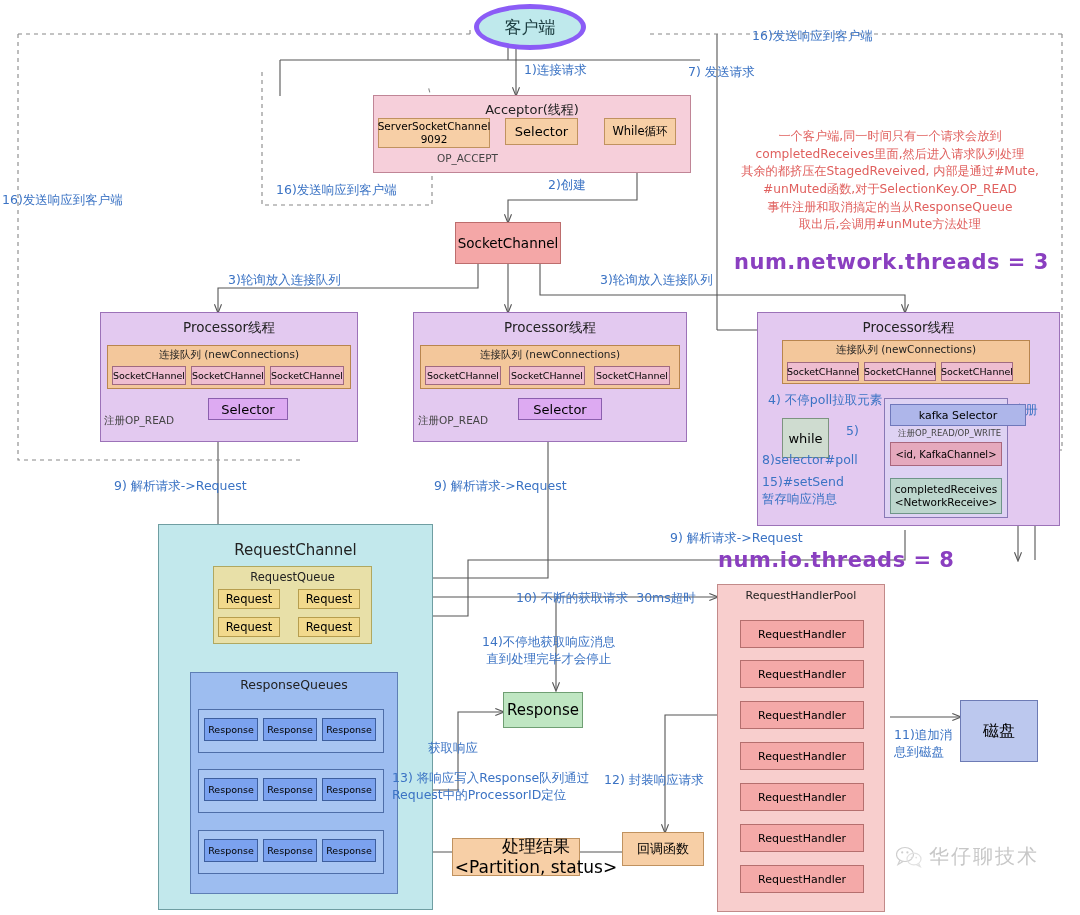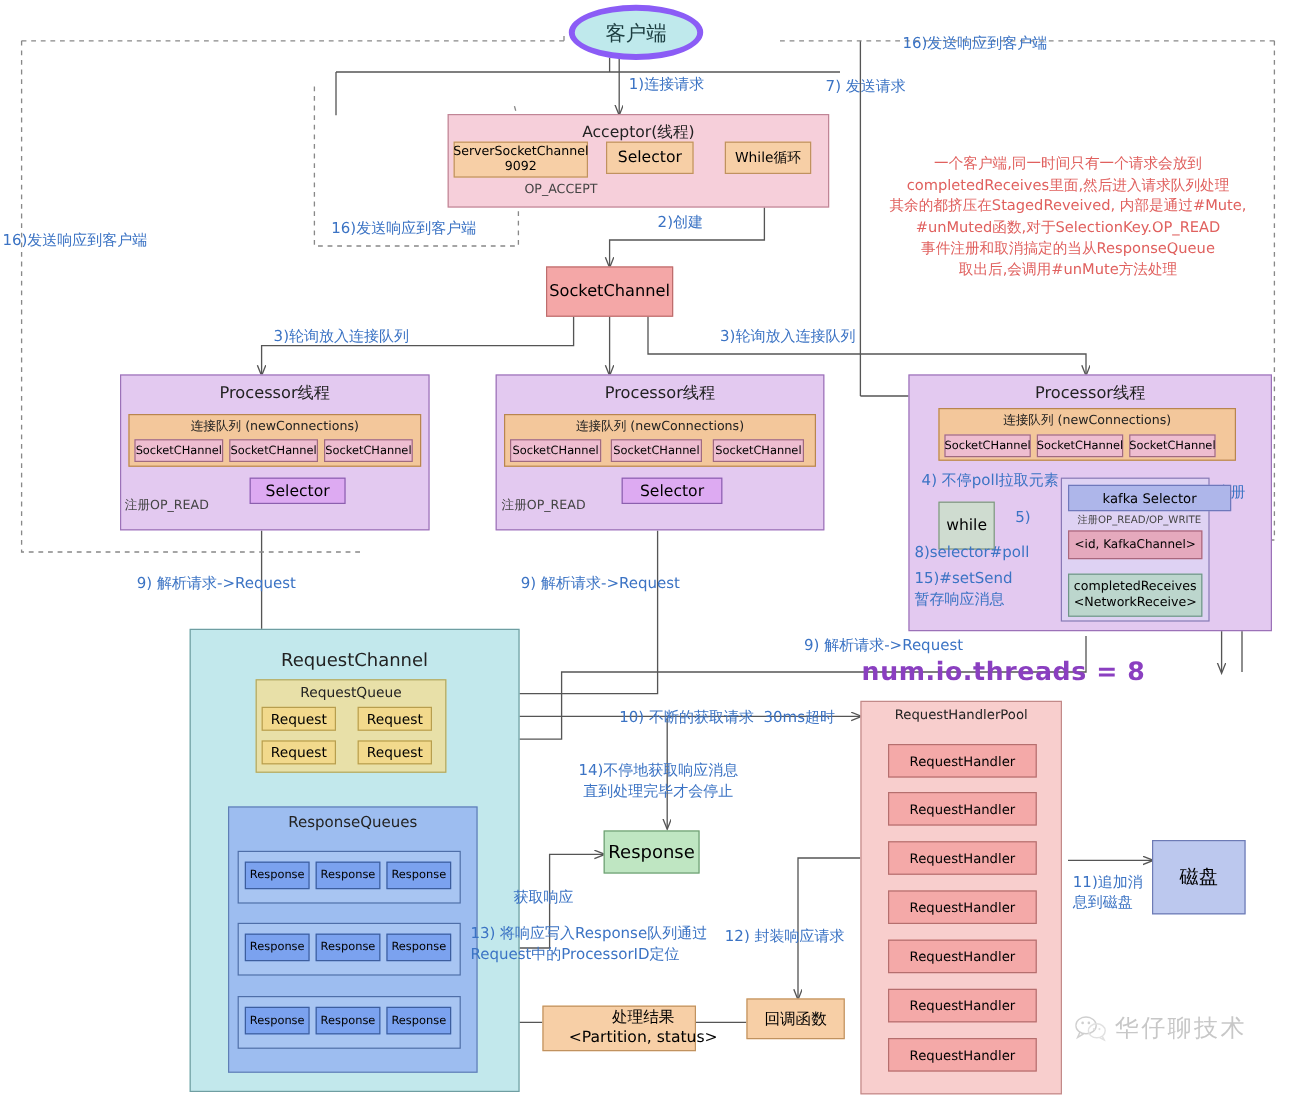--- a/index.html
+++ b/index.html
@@ -42,21 +42,21 @@
   .reqqueue{background:#e8e0a8;border-color:#b0a860;}
   .reqpill{background:#f2d98c;border-color:#b79e4e;font-size:11.5px;}
   .respqs{background:#9dbdf0;border-color:#5e7fb5;}
   .respgrp{background:#a8c5f2;border-color:#4e6ea8;}
   .resppill{background:#7ba2ef;border-color:#3d5e9e;font-size:9.5px;}
   .respbox{background:#bfe6c2;border-color:#6f9f73;font-size:15px;}
   .rhpool{background:#f8cecd;border-color:#c28a89;}
   .rhandler{background:#f4a9a8;border-color:#b56f6e;font-size:11px;}
   .disk{background:#bcc8ee;border-color:#6d7bb5;font-size:16px;}
   .callback{background:#f7cfa6;border-color:#c0925f;font-size:13px;}
-  .result{background:#f7cfa6;border-color:#c0925f;font-size:13px;line-height:1.25;padding-left:40px;}
+  .result{background:#f7cfa6;border-color:#c0925f;font-size:17px;line-height:1.25;padding-left:40px;}
 
   .wm{position:absolute;display:flex;align-items:center;gap:7px;opacity:.55;}
   .wm .txt{font-size:20px;color:#9a9a9a;letter-spacing:2px;font-family:"DejaVu Sans","Liberation Sans",sans-serif;}
 </style>
 </head>
 <body>
 
 <div id="stage">
 
   <svg class="wires" viewBox="0 0 1080 915">
@@ -170,20 +170,21 @@
   </div>
   <div class="kicker" style="left:437px;top:152px;">OP_ACCEPT</div>
   <div class="lbl" style="left:548px;top:177px;">2)创建</div>
 
   <div class="redtext" style="left:704px;top:128px;width:372px;">一个客户端,同一时间只有一个请求会放到
 completedReceives里面,然后进入请求队列处理
 其余的都挤压在StagedReveived, 内部是通过#Mute,
 #unMuted函数,对于SelectionKey.OP_READ
 事件注册和取消搞定的当从ResponseQueue
 取出后,会调用#unMute方法处理</div>
+  <div class="purpletext" style="left:734px;top:250px;">num.network.threads = 3</div>
   <div class="purpletext" style="left:718px;top:548px;">num.io.threads = 8</div>
 
   <div class="node sockch" style="left:455px;top:222px;width:106px;height:42px;">
     <span>SocketChannel</span>
   </div>
   <div class="lbl" style="left:228px;top:272px;">3)轮询放入连接队列</div>
   <div class="lbl" style="left:600px;top:272px;">3)轮询放入连接队列</div>
 
   <div class="node proc" style="left:100px;top:312px;width:258px;height:130px;display:block;">
     <div class="ttl" style="top:6px;font-size:13.5px;">Processor线程</div>

